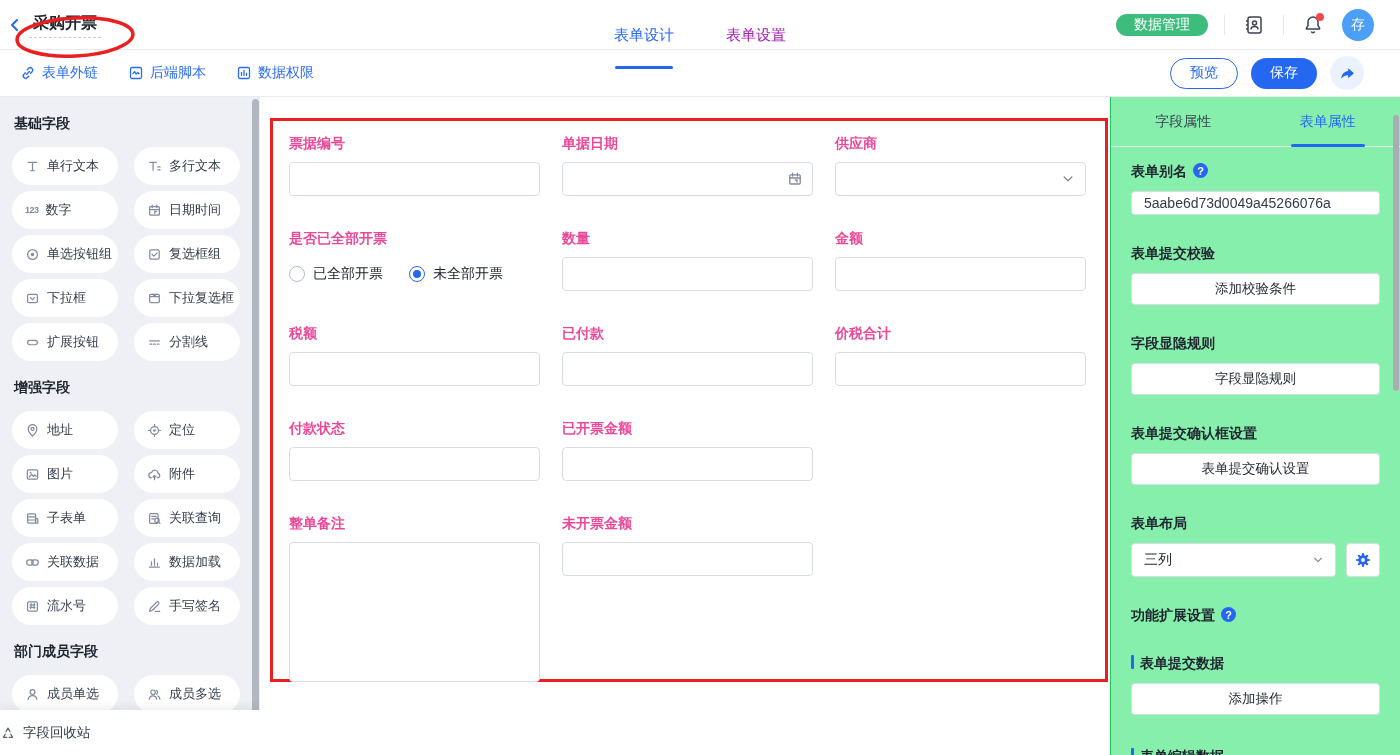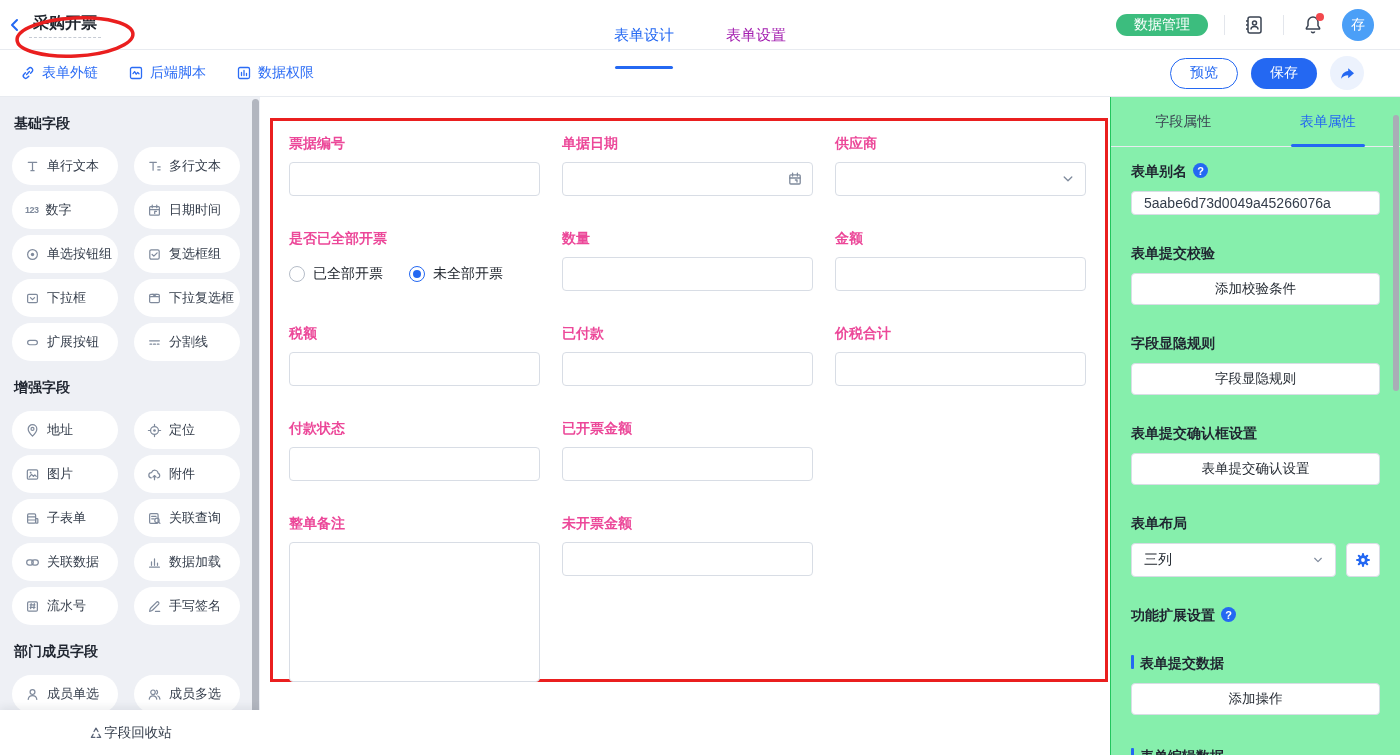--- a/index.html
+++ b/index.html
@@ -41,21 +41,21 @@
 
   
   .sidebar { position:relative; width:260px; flex:0 0 260px; background:#eef0f5; overflow:hidden; padding:14px 14px 0 12px; }
   .sb-heading { font-size:14px; font-weight:700; color:#1f2530; margin:4px 0 14px 2px; }
   .sb-section { margin-bottom:18px; }
   .sb-grid { display:grid; grid-template-columns:106px 106px; column-gap:16px; row-gap:6px; }
   .pill { height:38px; background:#fff; border-radius:19px; display:flex; align-items:center; padding-left:13px; gap:7px; font-size:13px; color:#333c4a; cursor:grab; white-space:nowrap; }
   .pill svg { width:15px; height:15px; flex:0 0 15px; }
   .pill .txt-ic { font-size:9px; font-weight:700; color:#7f8a9c; letter-spacing:-.5px; }
   .sb-scroll { position:absolute; right:1px; top:2px; width:7px; height:702px; border-radius:4px; background:#b2b6bf; }
-  .sb-bottom { position:absolute; left:0; bottom:0; width:260px; height:45px; background:#fff; box-shadow:0 -3px 8px rgba(40,50,70,.08); display:flex; align-items:center; justify-content:center; font-size:13.5px; color:#333c4a; cursor:pointer; z-index:3; }
+  .sb-bottom { position:absolute; left:0; bottom:0; width:260px; height:45px; background:#fff; box-shadow:0 -3px 8px rgba(40,50,70,.08); display:flex; align-items:center; gap:7px; font-size:13.5px; color:#333c4a; cursor:pointer; z-index:3; }
   .sb-bottom svg { width:16px; height:16px; }
 
   
   .canvas { position:relative; flex:1; background:#fff; min-width:0; }
   .red-rect { position:absolute; left:10px; top:21px; width:838px; height:564px; border:3px solid #ea1f1f; }
   .form-grid { display:grid; grid-template-columns:repeat(3,251px); column-gap:22px; row-gap:34px; padding:14px 16px; }
   .field-label { font-size:14px; font-weight:700; color:#ec4899; margin-bottom:9px; }
   .ctl { position:relative; width:251px; height:34px; border:1px solid #d8dde5; border-radius:4px; background:#fff; }
   .ctl .suffix { position:absolute; right:9px; top:50%; transform:translateY(-50%); width:16px; height:16px; color:#9aa3b2; }
   .ctl .suffix svg { width:16px; height:16px; }

